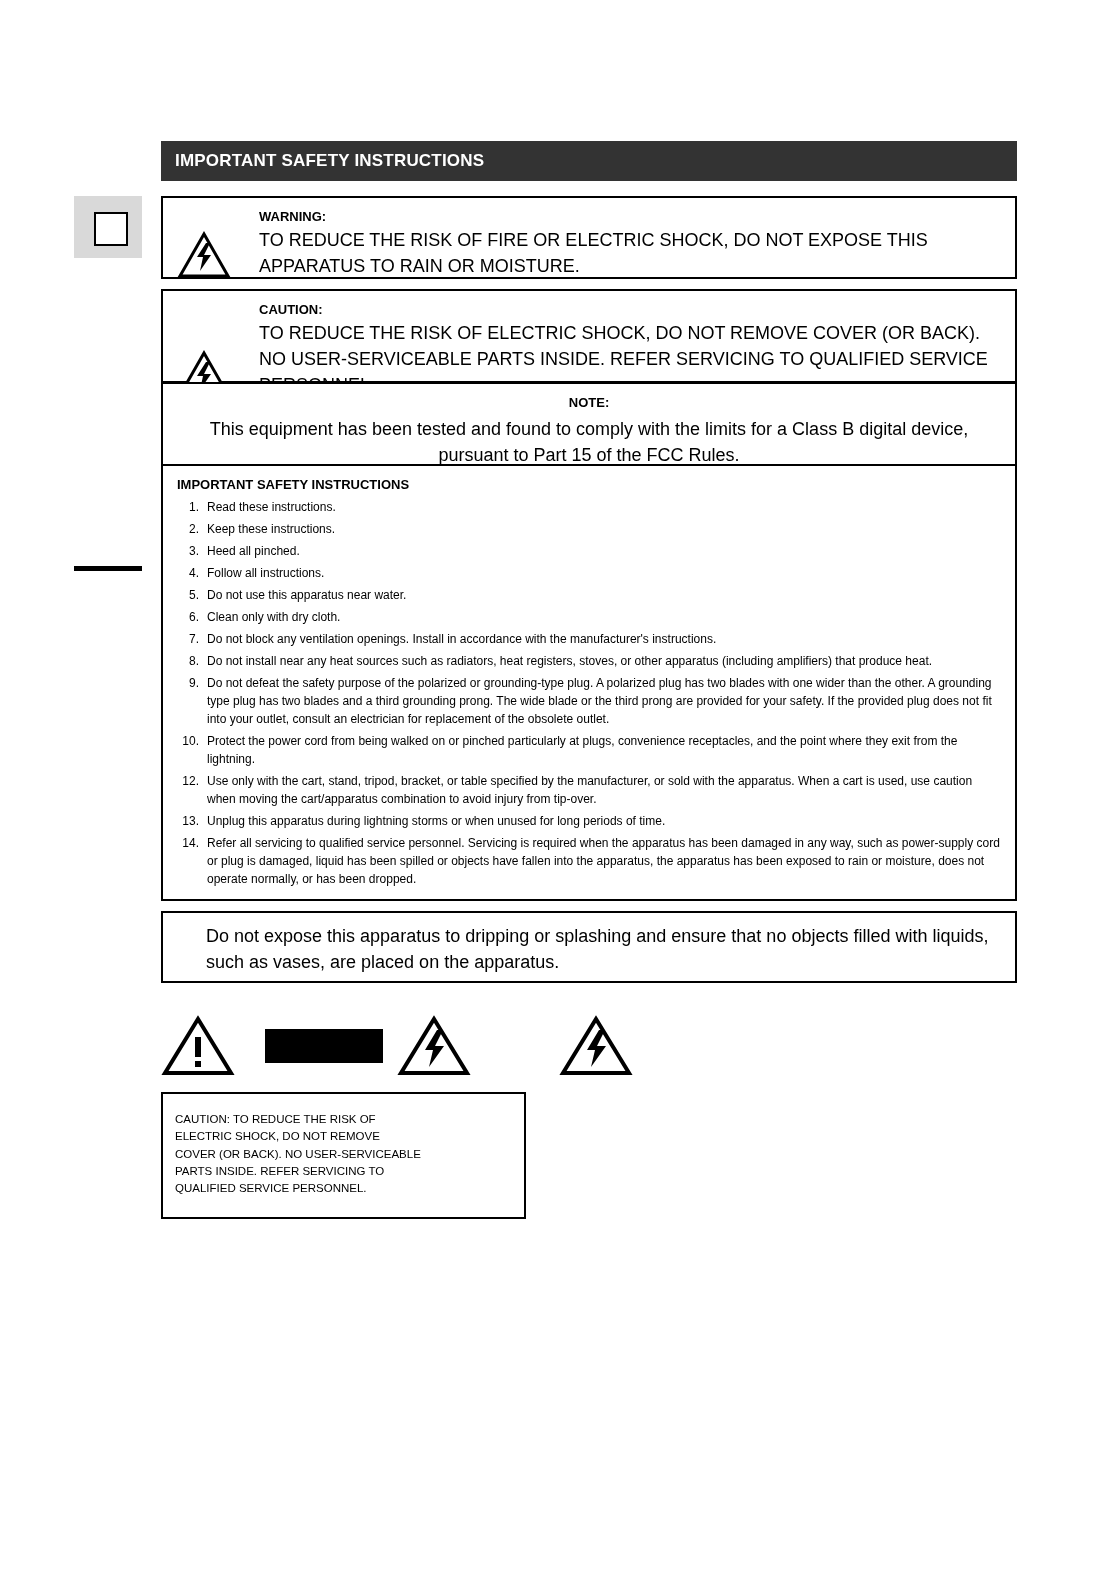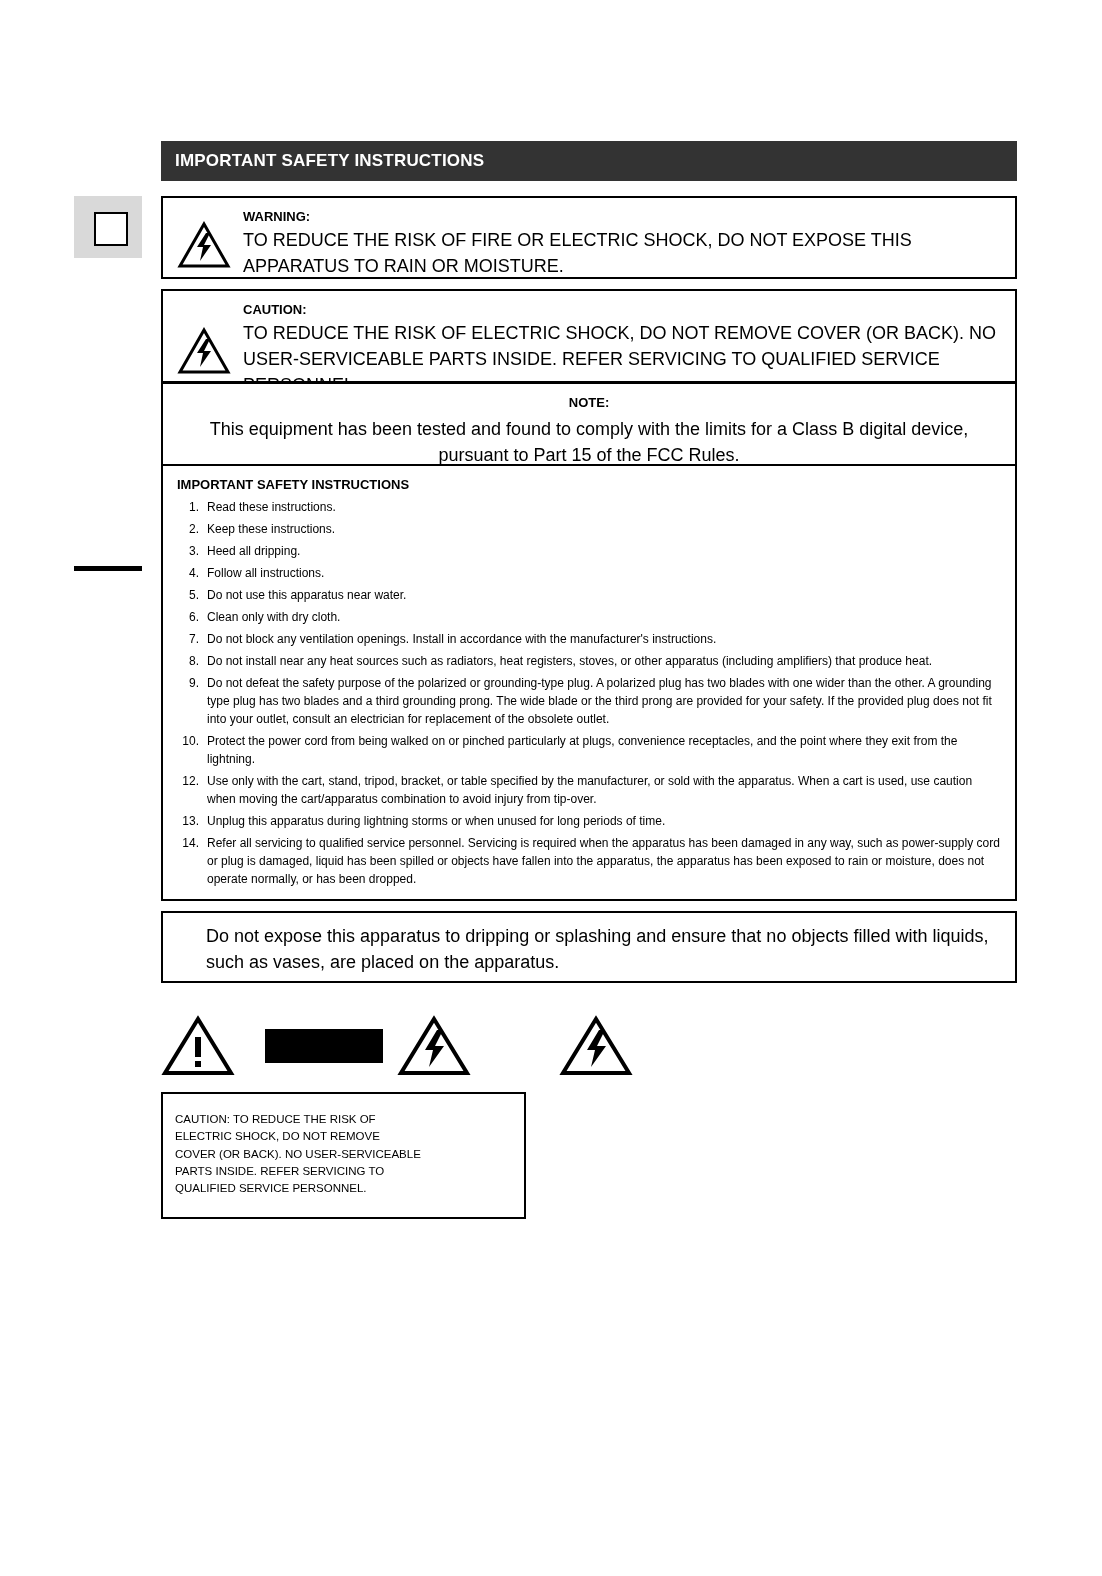--- a/index.html
+++ b/index.html
@@ -72,22 +72,22 @@
   }
 
   .box-inner {
     padding: 10px 14px 10px 14px;
     font-size: 12.5px;
     line-height: 1.45;
   }
 
   .with-bolt {
     display: flex;
-    align-items: center;
-    gap: 12px;
+    align-items: flex-end;
+    gap: 28px;
   }
 
   .bolt-wrap {
     flex: 0 0 auto;
     margin-top: 2px;
   }
 
   .txt-col {
     flex: 1 1 auto;
   }
@@ -226,21 +226,21 @@
       <li>
           <span class="instr-num">1.</span>
           <span class="instr-txt">Read these instructions.</span>
         </li>
       <li>
           <span class="instr-num">2.</span>
           <span class="instr-txt">Keep these instructions.</span>
         </li>
       <li>
           <span class="instr-num">3.</span>
-          <span class="instr-txt">Heed all dripping.</span>
+          <span class="instr-txt">Heed all pinched.</span>
         </li>
       <li>
           <span class="instr-num">4.</span>
           <span class="instr-txt">Follow all instructions.</span>
         </li>
       <li>
           <span class="instr-num">5.</span>
           <span class="instr-txt">Do not use this apparatus near water.</span>
         </li>
       <li>

